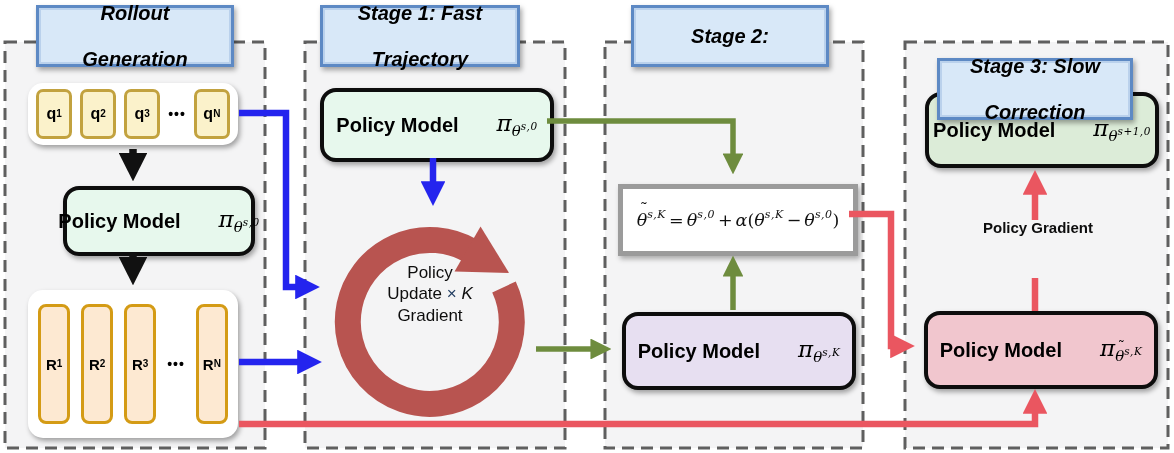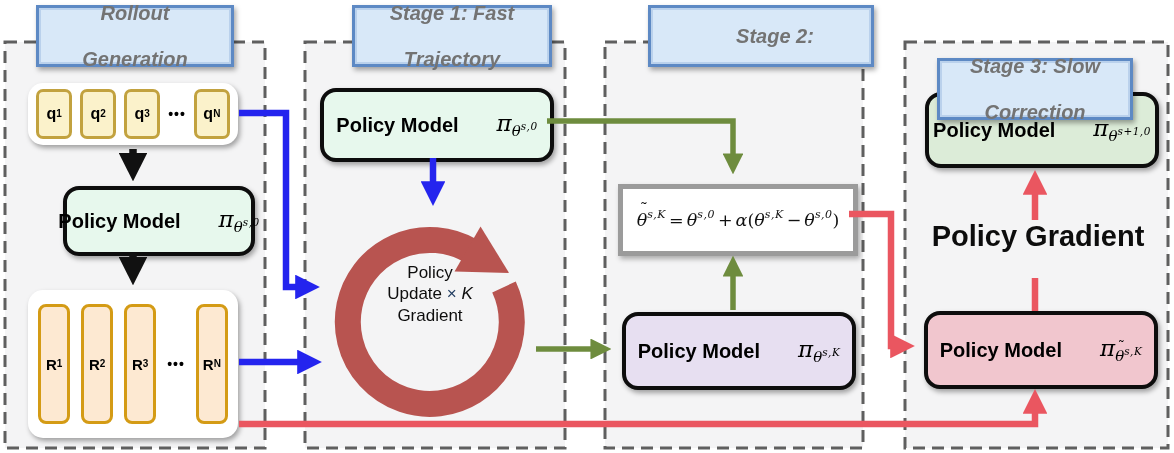--- a/index.html
+++ b/index.html
@@ -7,21 +7,21 @@
           font-family:"Liberation Sans",sans-serif;overflow:hidden;}
 
   .panel{position:absolute;background:#f4f4f5;z-index:0;}
 
   svg.borders{position:absolute;left:0;top:0;z-index:1;pointer-events:none;}
   svg.wires{position:absolute;left:0;top:0;z-index:3;pointer-events:none;}
 
   .hdr{position:absolute;z-index:4;background:#d8e8f8;border:3px solid #5d89c4;
        box-shadow:inset 0 0 0 2px #bad1ec, 2px 3px 5px rgba(0,0,0,.35);
        display:flex;flex-direction:column;justify-content:center;text-align:center;
-       font-weight:bold;font-style:italic;font-size:20px;line-height:1.32;color:#737373;gap:20px;}
+       font-weight:bold;font-style:italic;font-size:20px;line-height:1.32;color:#000000;gap:20px;}
 
   .box{position:absolute;z-index:2;display:flex;align-items:center;justify-content:center;
        box-shadow:2px 3px 5px rgba(0,0,0,.35);}
   .model{border:4px solid #0d0d0d;border-radius:16px;font-weight:bold;font-size:20px;color:#000;
          white-space:nowrap;gap:32px;}
   .mint{background:#e7f8ed;}
   .sage{background:#dcecd8;}
   .lavender{background:#e7dff1;}
   .pink{background:#f1c6ce;}
 
@@ -44,21 +44,21 @@
   .formula{position:absolute;z-index:2;background:#ffffff;border:5px solid #9b9b9b;
            display:flex;align-items:center;justify-content:center;
            box-shadow:2px 3px 5px rgba(0,0,0,.3);
            font-family:"DejaVu Serif",serif;font-style:italic;font-size:17.5px;color:#111;
            white-space:nowrap;}
   .fsup{font-size:11px;position:relative;top:-6px;letter-spacing:0.5px;}
   .fop{font-style:normal;margin:0 3px;}
 
   .looptext{position:absolute;z-index:2;text-align:center;font-weight:normal;font-size:17px;
             line-height:1.26;color:#0d0d0d;}
-  .updtext{position:absolute;z-index:2;text-align:center;font-weight:bold;font-size:29px;
+  .updtext{position:absolute;z-index:2;text-align:center;font-weight:bold;font-size:15px;
            line-height:1.28;color:#0d0d0d;}
   .times{color:#1e3a5f;}
   .mult{font-style:italic;}
   .mult-upright{font-style:normal;}
 </style>
 </head>
 <body>
 
 <div class="canvas">
 
@@ -73,25 +73,25 @@
       <rect x="305" y="42" width="260" height="406"></rect>
       <rect x="605" y="42" width="258" height="406"></rect>
       <rect x="905" y="42" width="263" height="406"></rect>
     </g>
   </svg>
 
   <div class="hdr" style="left:36px;top:5px;width:192px;height:56px;">
     <div>Rollout</div>
     <div>Generation</div>
   </div>
-  <div class="hdr" style="left:352px;top:5px;width:194px;height:56px;">
+  <div class="hdr" style="left:320px;top:5px;width:194px;height:56px;">
     <div>Stage 1: Fast</div>
     <div>Trajectory</div>
   </div>
-  <div class="hdr" style="left:648px;top:5px;width:192px;height:56px;padding-left:28px;">
+  <div class="hdr" style="left:631px;top:5px;width:192px;height:56px;">
     <div>Stage 2:</div>
   </div>
   <div class="hdr" style="left:937px;top:20px;width:190px;height:56px;margin-top:38px;">
     <div>Stage 3: Slow</div>
     <div>Correction</div>
   </div>
 
   <div class="box batch" style="left:28px;top:83px;width:210px;height:62px;">
     <span class="qbox">
         <span>q</span>

